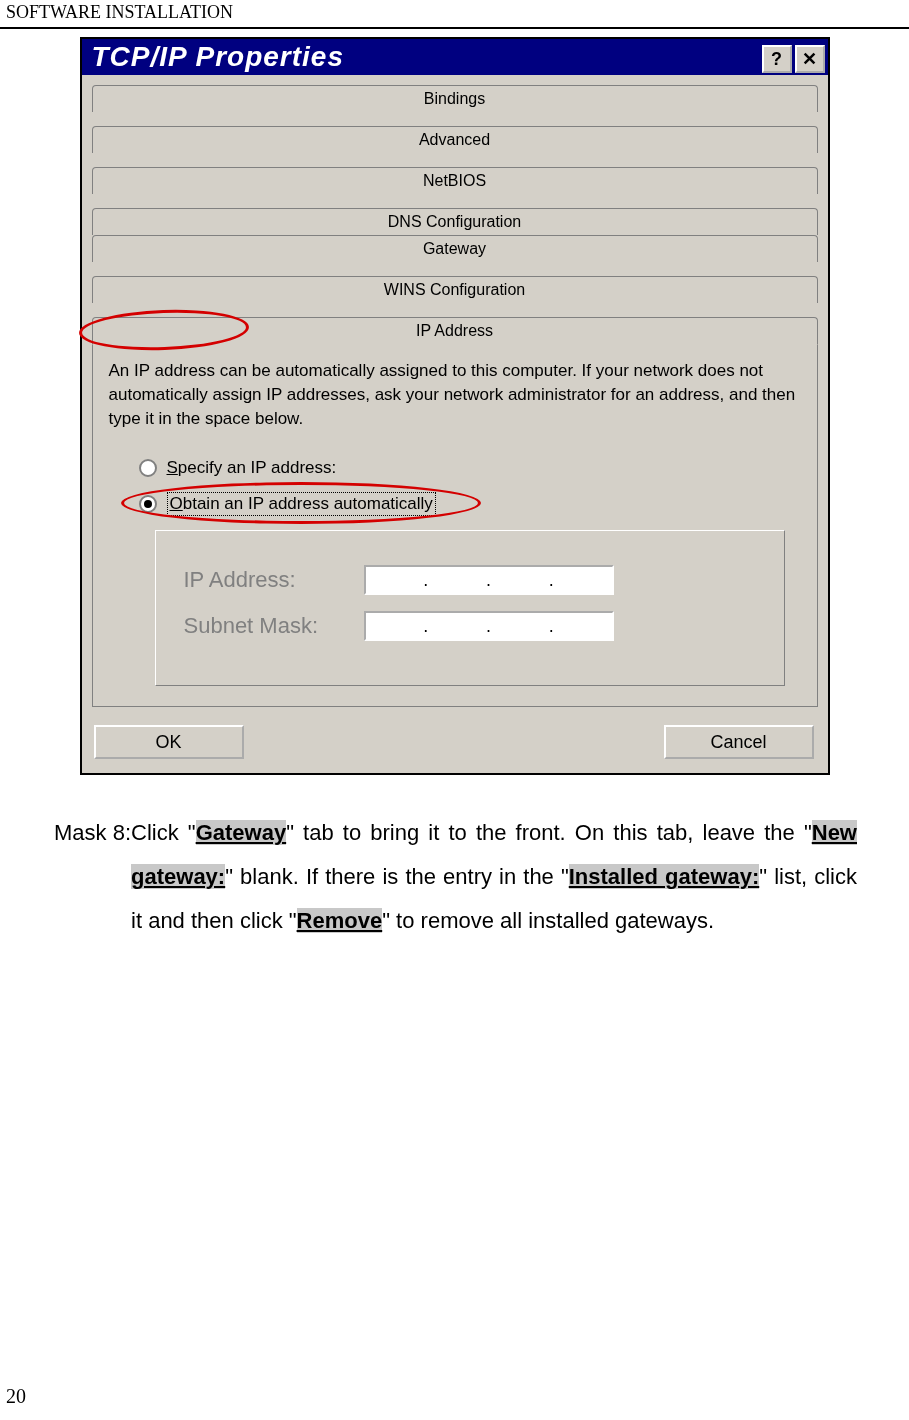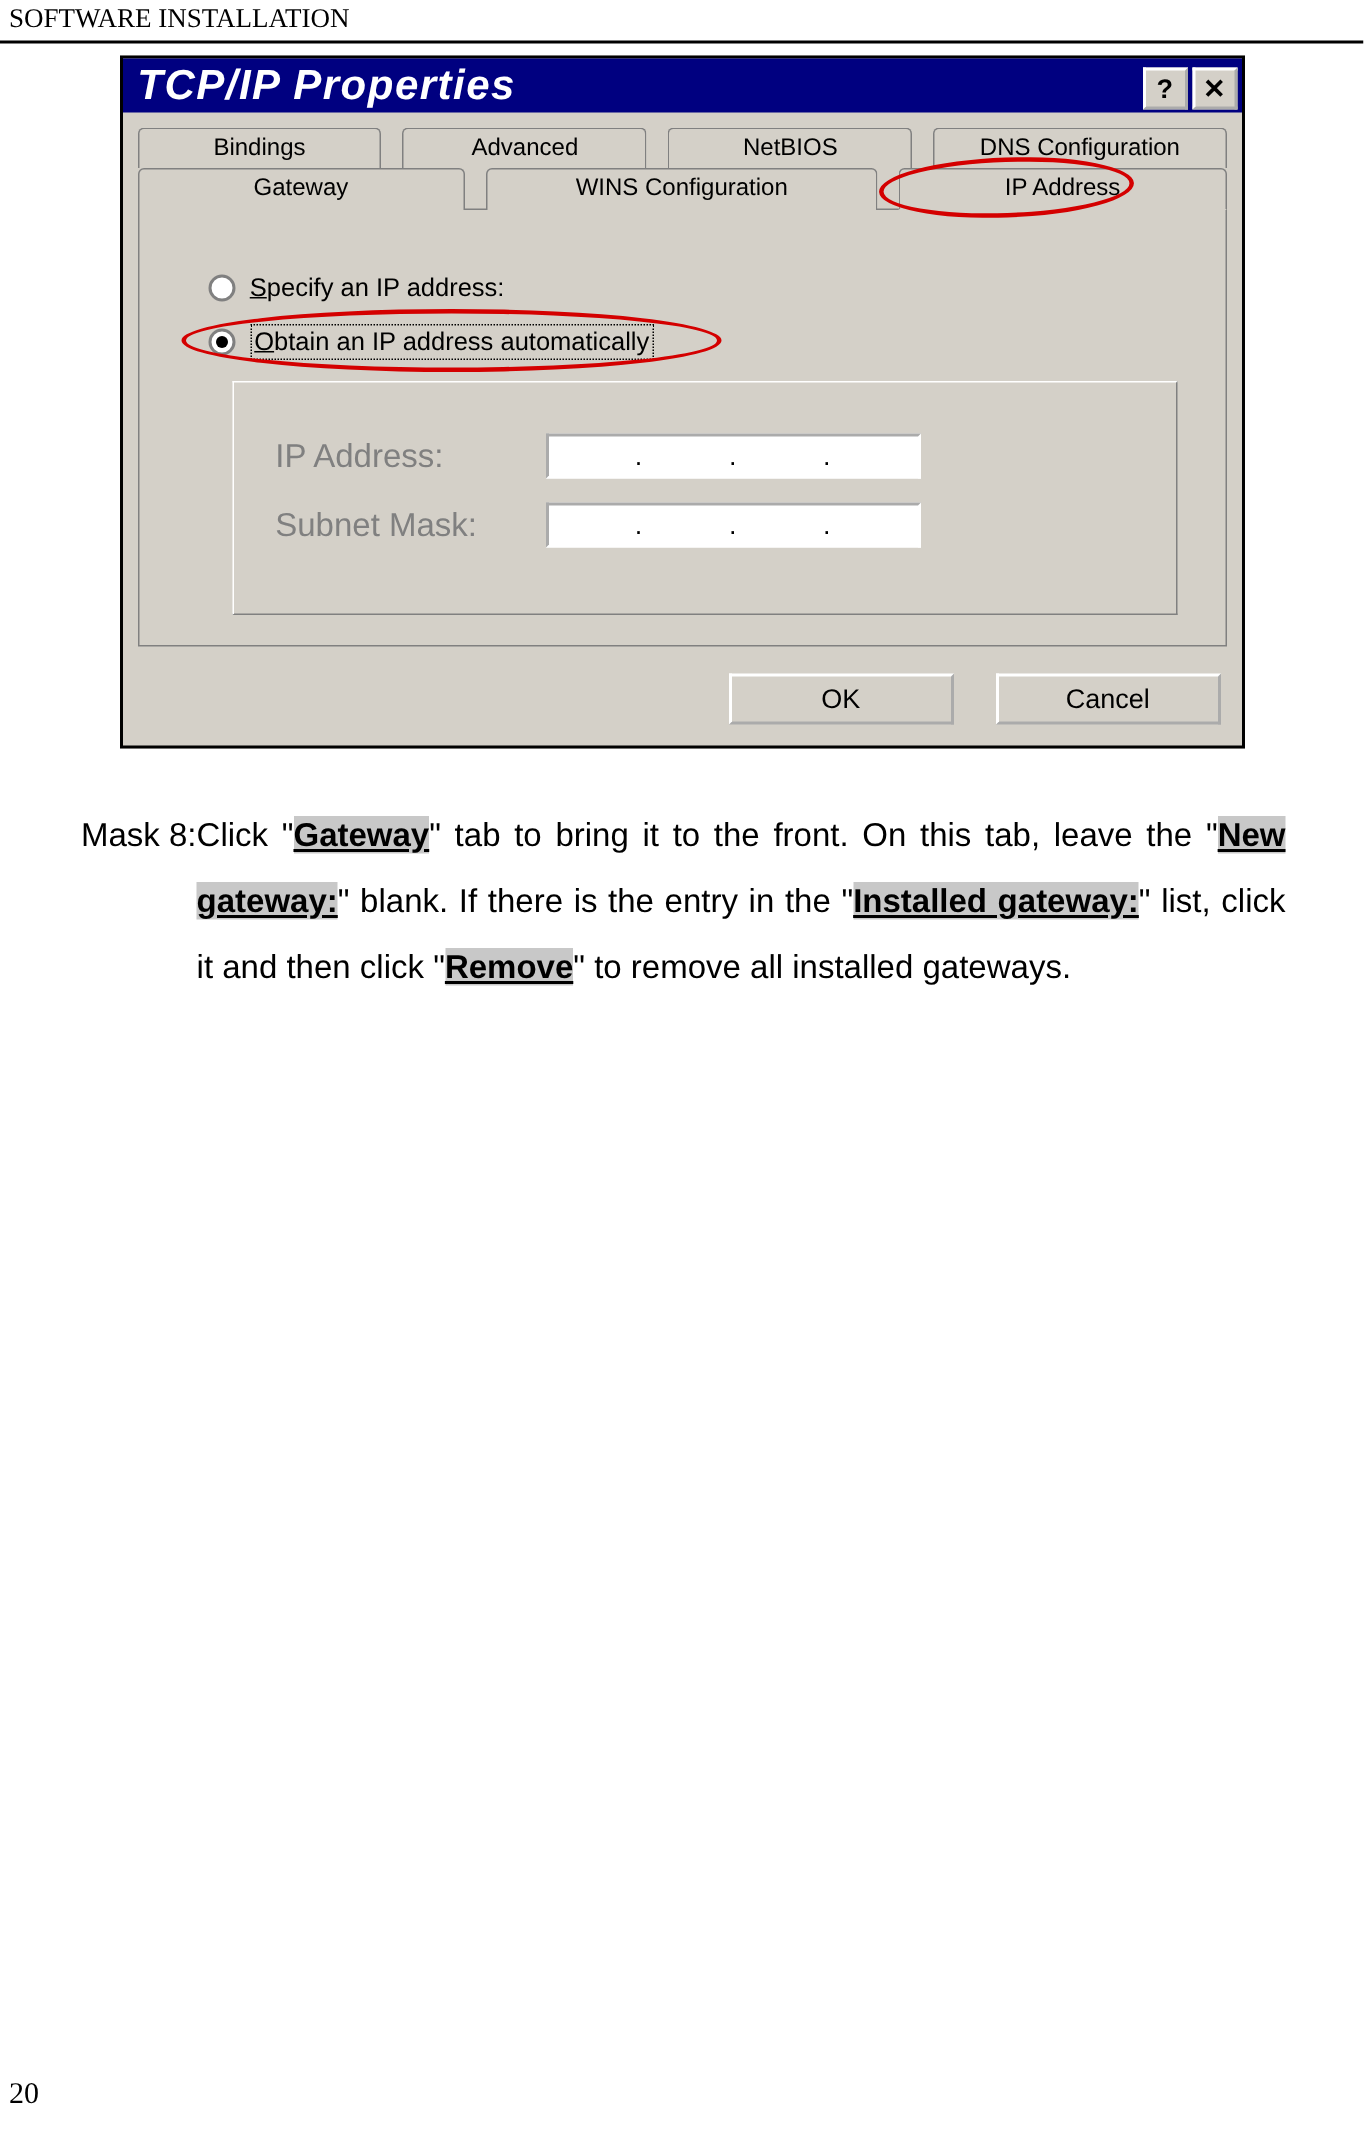--- a/index.html
+++ b/index.html
@@ -49,21 +49,21 @@
     .titlebar-buttons { display: flex; gap: 3px; }
     .title-btn {
       width: 30px; height: 28px;
       background: #d4d0c8;
       border: 2px outset #fff;
       display: flex; align-items: center; justify-content: center;
       font-weight: bold; font-size: 18px; font-family: Arial;
       color: #000;
     }
     .tabs-area { padding: 10px 10px 4px 10px; }
-    .tab-row { display: flex; gap: 14px; }
+    .tab-row { display: flex; gap: 14px; flex-direction: column; }
     .tab {
       flex: 1;
       background: #d4d0c8;
       border: 1px solid #808080;
       border-bottom: none;
       border-radius: 4px 4px 0 0;
       text-align: center;
       padding: 4px 0;
       font-size: 16px;
       position: relative;
@@ -133,22 +133,22 @@
     .ip-seg {
       flex: 1;
       border: none;
       text-align: center;
       font-size: 16px;
       color: #808080;
     }
     .ip-dot { align-self: flex-end; padding-bottom: 2px; font-size: 18px; }
     .dialog-footer {
       display: flex;
-      justify-content: flex-end;
-      gap: 28px;
+      justify-content: space-between;
+      gap: 10px;
       padding: 14px 14px 14px 12px;
     }
     .btn {
       width: 150px; height: 34px;
       background: #d4d0c8;
       border: 2px outset #fff;
       font-size: 18px;
       font-family: inherit;
     }
     .red-ring {
@@ -213,20 +213,21 @@
       <div class="tab-row">
         <div class="tab">Gateway</div>
         <div class="tab tab2">WINS Configuration</div>
         <div class="tab tab-active rel">
           <span>IP Address</span>
           <span class="red-ring ring-tab"></span>
         </div>
       </div>
 
       <div class="tab-panel">
+        <div class="desc-text">An IP address can be automatically assigned to this computer. If your network does not automatically assign IP addresses, ask your network administrator for an address, and then type it in the space below.</div>
 
         <div class="radio-group">
           <div class="radio-row">
             <span class="radio"></span>
             <span>
               <span class="radio-label-underline">S</span><span>pecify an IP address:</span>
             </span>
           </div>
           <div class="radio-row rel">
             <span class="radio radio-checked"></span>

